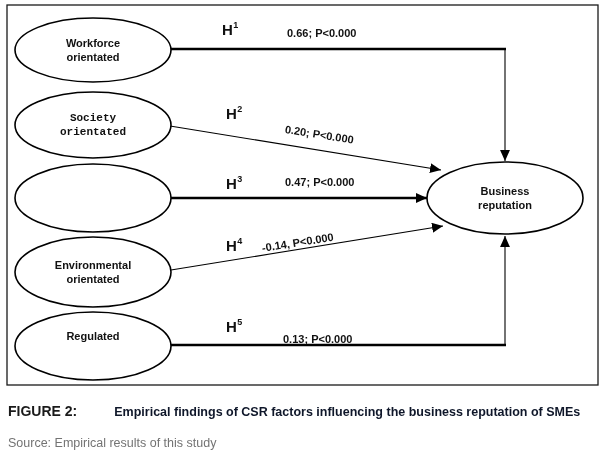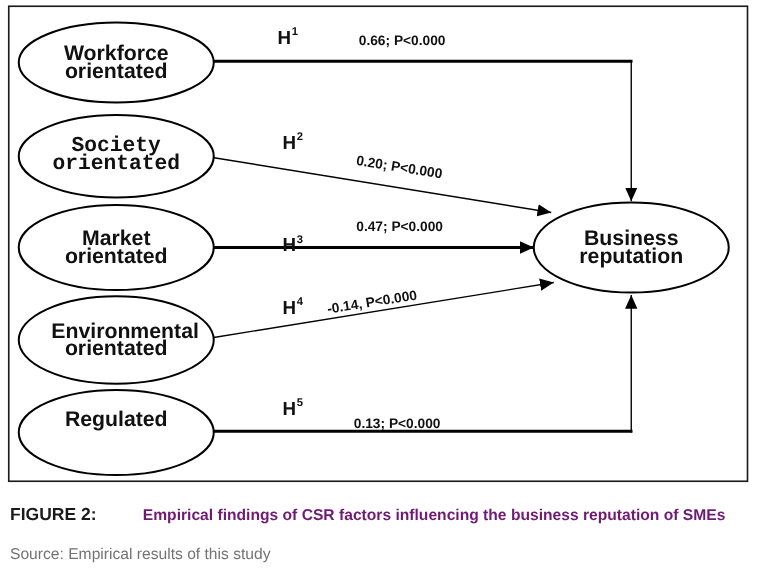--- a/index.html
+++ b/index.html
@@ -10,21 +10,21 @@
     font-family: "Liberation Sans", "DejaVu Sans", sans-serif;
     color: #000;
     overflow: hidden;
   }
   #diagram-svg { position: absolute; left: 0; top: 0; }
 
   .node-label {
     position: absolute;
     width: 104px;
     text-align: center;
-    font-size: 17px;
+    font-size: 11px;
     font-weight: bold;
     line-height: 14px;
     color: #111;
   }
   .h-label {
     position: absolute;
     font-size: 15px;
     font-weight: bold;
     color: #111;
     letter-spacing: 0.5px;
@@ -42,21 +42,21 @@
 
   .caption-row {
     position: absolute;
     left: 8px; top: 403px;
     display: flex;
     align-items: baseline;
     white-space: nowrap;
     justify-content: flex-end;
   }
   .figure-label { font-size: 14px; font-weight: bold; color: #1a1a1a; }
-  .figure-title { font-size: 12.5px; font-weight: bold; color: #701a75; margin-left: 37px; }
+  .figure-title { font-size: 12.5px; font-weight: bold; color: #0f172a; margin-left: 37px; }
   .source-line {
     position: absolute;
     left: 8px; top: 436px;
     font-size: 12.5px;
     color: #737373;
     white-space: nowrap;
   }
 </style>
 </head>
 <body>
@@ -87,28 +87,27 @@
     <ellipse cx="93" cy="50" rx="78" ry="32" fill="#fff" stroke="#000" stroke-width="1.6"></ellipse>
     <ellipse cx="93" cy="125" rx="78" ry="33" fill="#fff" stroke="#000" stroke-width="1.6"></ellipse>
     <ellipse cx="93" cy="198" rx="78" ry="34" fill="#fff" stroke="#000" stroke-width="1.6"></ellipse>
     <ellipse cx="93" cy="272" rx="78" ry="35" fill="#fff" stroke="#000" stroke-width="1.6"></ellipse>
     <ellipse cx="93" cy="346" rx="78" ry="34" fill="#fff" stroke="#000" stroke-width="1.6"></ellipse>
     <ellipse cx="505" cy="198" rx="78" ry="36" fill="#fff" stroke="#000" stroke-width="1.6"></ellipse>
   </svg>
 
   <div class="node-label" style="left:41px; top:36px;">Workforce orientated</div>
   <div class="node-label" style="left:41px; top:111px;font-family:Liberation Mono, monospace;">Society orientated</div>
-  <div class="node-label" style="left:41px; top:184px;">Market orientated</div>
   <div class="node-label" style="left:41px; top:258px;">Environmental orientated</div>
   <div class="node-label" style="left:41px; top:329px;">Regulated</div>
   <div class="node-label" style="left:453px; top:184px;">Business reputation</div>
 
   <div class="h-label" style="left:222px; top:21px;"><span>H</span><sup>1</sup></div>
   <div class="h-label" style="left:226px; top:105px;"><span>H</span><sup>2</sup></div>
-  <div class="h-label" style="left:226px; top:187px;"><span>H</span><sup>3</sup></div>
+  <div class="h-label" style="left:226px; top:175px;"><span>H</span><sup>3</sup></div>
   <div class="h-label" style="left:226px; top:237px;"><span>H</span><sup>4</sup></div>
   <div class="h-label" style="left:226px; top:318px;"><span>H</span><sup>5</sup></div>
 
   <div class="stat-label" style="left:287px; top:27px;">0.66; P&lt;0.000</div>
   <div class="stat-label rot-down" style="left:286px; top:123px;">0.20; P&lt;0.000</div>
   <div class="stat-label" style="left:285px; top:176px;">0.47; P&lt;0.000</div>
   <div class="stat-label rot-up" style="left:261px; top:242px;">-0.14, P&lt;0.000</div>
   <div class="stat-label" style="left:283px; top:333px;">0.13; P&lt;0.000</div>
 
   <div class="caption-row">

